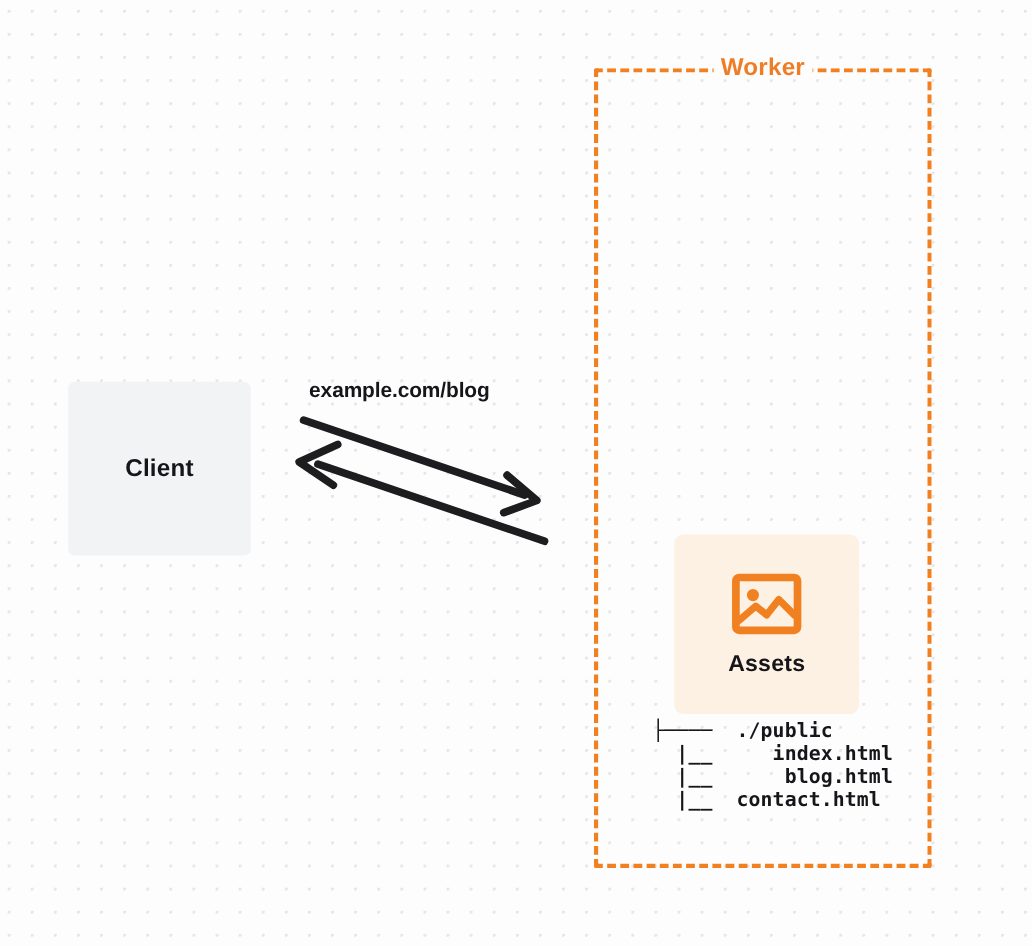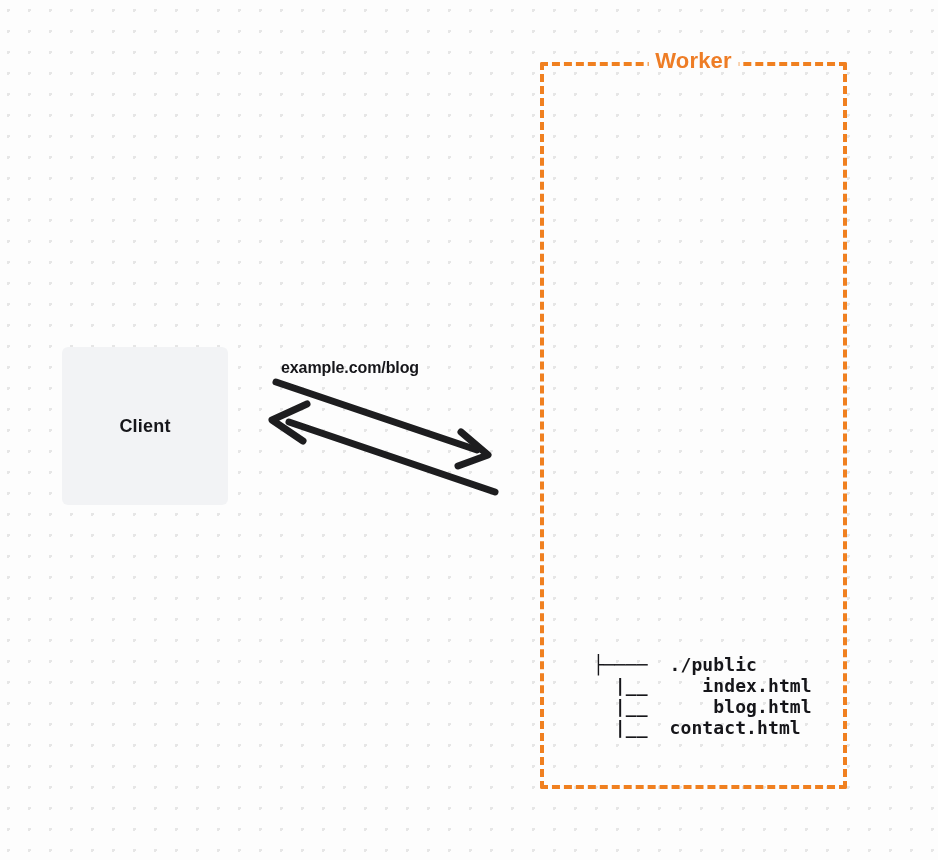--- a/index.html
+++ b/index.html
@@ -31,40 +31,40 @@
     top: 347px;
     width: 166px;
     height: 158px;
     background: #f2f3f5;
     border-radius: 6px;
     display: flex;
     align-items: center;
     justify-content: center;
   }
   .client-label {
-    font-size: 18px;
+    font-size: 22px;
     font-weight: bold;
     color: #16161a;
     letter-spacing: 0.2px;
   }
 
   
   .edge-layer {
     position: absolute;
     left: 0;
     top: 0;
     width: 938px;
     height: 860px;
     pointer-events: none;
   }
   .edge-label {
     position: absolute;
     left: 281px;
-    top: 359px;
-    font-size: 16px;
+    top: 345px;
+    font-size: 19px;
     font-weight: bold;
     color: #16161a;
     white-space: nowrap;
     letter-spacing: -0.1px;
   }
 
   
   .project-container {
     position: absolute;
     left: 540px;
@@ -162,20 +162,30 @@
     </g>
   </svg>
 
   <div class="edge-label">example.com/blog</div>
 
   <div class="project-container">
 
     <div class="project-title">Worker</div>
 
 
+    <div class="service-node assets">
+      <span class="service-icon">
+        <svg width="66" height="58" viewBox="0 0 66 58">
+          <rect x="5" y="5" width="56" height="48" rx="3" ry="3" fill="none" stroke="#f08020" stroke-width="7"></rect>
+          <circle cx="20.5" cy="21" r="5.5" fill="#f08020"></circle>
+          <polyline points="8,44 23,31 33,39 44,25 58,39" fill="none" stroke="#f08020" stroke-width="6.5" stroke-linecap="round" stroke-linejoin="round"></polyline>
+        </svg>
+      </span>
+      <span class="service-label">Assets</span>
+    </div>
 
     <pre class="file-tree">├────  ./public
   |__     index.html
   |__      blog.html
   |__  contact.html</pre>
 
   </div>
 </div>
 
 </body></html>

